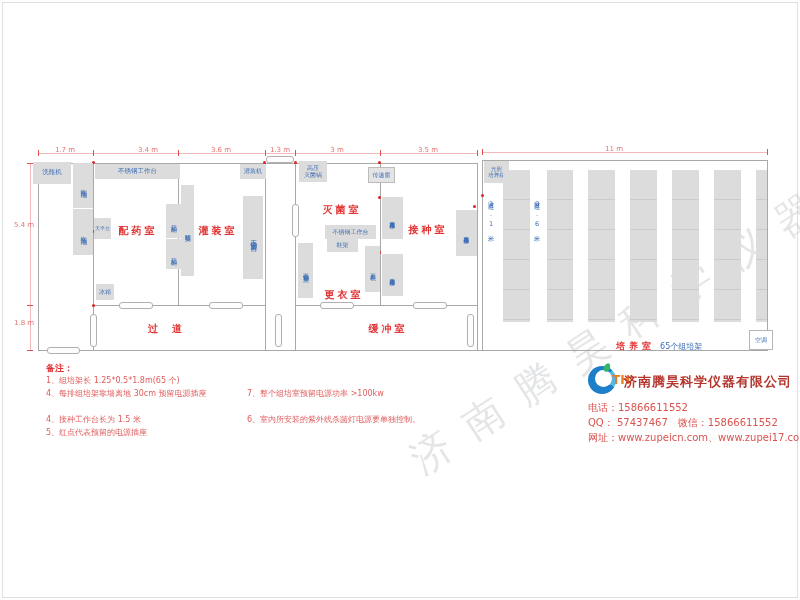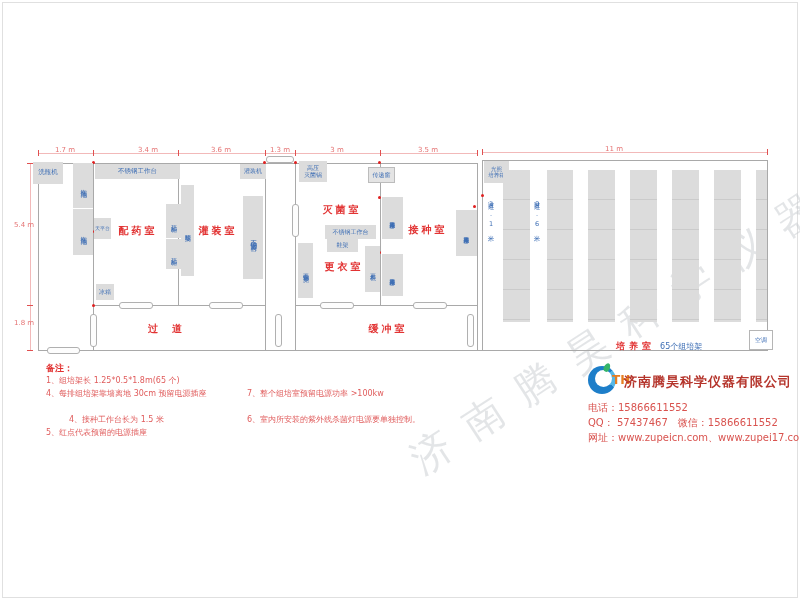--- a/index.html
+++ b/index.html
@@ -105,21 +105,21 @@
   <div class="dot" style="left:378px;top:196px;"></div>
   <div class="dot" style="left:378px;top:251px;"></div>
   <div class="dot" style="left:473px;top:205px;"></div>
   <div class="dot" style="left:263px;top:161px;"></div>
   <div class="dot" style="left:294px;top:161px;"></div>
   <div class="dot" style="left:378px;top:161px;"></div>
   <div class="dot" style="left:481px;top:194px;"></div>
   <div class="dot" style="left:92px;top:304px;"></div>
   <div class="dot" style="left:92px;top:161px;"></div>
 
-  <div class="block" style="left:33px;top:162px;width:30px;height:22px;">
+  <div class="block" style="left:33px;top:162px;width:38px;height:22px;">
       <span>洗瓶机</span>
     </div>
   <div class="block vtext" style="left:73px;top:163px;width:20px;height:45px;">
       <span>泡瓶池</span>
     </div>
   <div class="block vtext" style="left:73px;top:209px;width:20px;height:46px;">
       <span>泡瓶池</span>
     </div>
   <div class="block" style="left:95px;top:164px;width:85px;height:15px;">
       <span>不锈钢工作台</span>
@@ -171,21 +171,21 @@
   <div class="block vtext" style="left:382px;top:197px;width:21px;height:42px;font-size:5.5px;letter-spacing:0;">
       <span>双人水平超净工作台</span>
     </div>
   <div class="block vtext" style="left:382px;top:254px;width:21px;height:42px;font-size:5.5px;letter-spacing:0;">
       <span>双人水平超净工作台</span>
     </div>
   <div class="block vtext" style="left:456px;top:210px;width:21px;height:46px;font-size:5.5px;letter-spacing:0;">
       <span>双人水平超净工作台</span>
     </div>
   <div class="room-label" style="left:342px;top:203px;">灭菌室</div>
-  <div class="room-label" style="left:344px;top:260px;">更衣室</div>
+  <div class="room-label" style="left:344px;top:288px;">更衣室</div>
   <div class="room-label" style="left:428px;top:223px;text-align:right;">接种室</div>
   <div class="room-label" style="left:388px;top:322px;">缓冲室</div>
 
   <div class="block" style="left:484px;top:161px;width:25px;height:22px;font-size:5.5px;flex-direction:column;">
     <span>光照</span>
     <span>培养箱</span>
   </div>
   <div class="shelf" style="left:503px;width:27px;"></div>
   <div class="shelf" style="left:547px;width:26px;"></div>
   <div class="shelf" style="left:588px;width:27px;"></div>
@@ -199,21 +199,21 @@
       <span>空调</span>
     </div>
   <div style="position:absolute;left:616px;top:334px;white-space:nowrap;">
     <span style="color:#e23333;font-weight:bold;font-size:9px;letter-spacing:4px;">培养室</span>
     <span style="color:#3f6fb5;font-size:8px;">65个组培架</span>
   </div>
 
   <div class="notes-title" style="left:46px;top:362px;">备注：</div>
   <div class="note-line" style="left:46px;top:375px;">1、组培架长 1.25*0.5*1.8m(65 个)</div>
   <div class="note-line" style="left:46px;top:388px;">4、每排组培架靠墙离地 30cm 预留电源插座</div>
-  <div class="note-line" style="left:46px;top:414px;margin-left:23px;">4、接种工作台长为 1.5 米</div>
+  <div class="note-line" style="left:46px;top:414px;">4、接种工作台长为 1.5 米</div>
   <div class="note-line" style="left:46px;top:427px;">5、红点代表预留的电源插座</div>
   <div class="note-line" style="left:247px;top:388px;">7、整个组培室预留电源功率 &gt;100kw</div>
   <div class="note-line" style="left:247px;top:414px;">6、室内所安装的紫外线杀菌灯电源要单独控制。</div>
 
   <div class="logo" style="left:588px;top:366px;">
     <div class="inner"></div>
     <div class="leaf"></div>
     <div class="th">TH</div>
   </div>
   <div class="company-name" style="left:624px;top:373px;">济南腾昊科学仪器有限公司</div>

